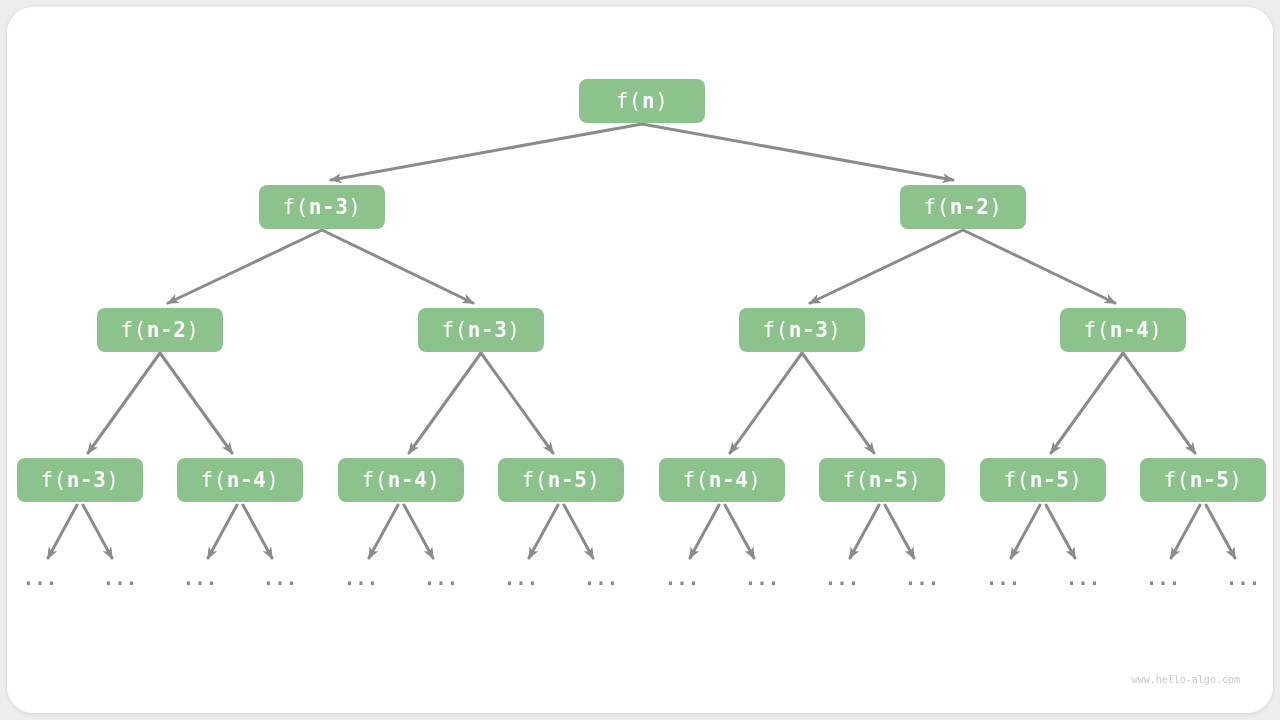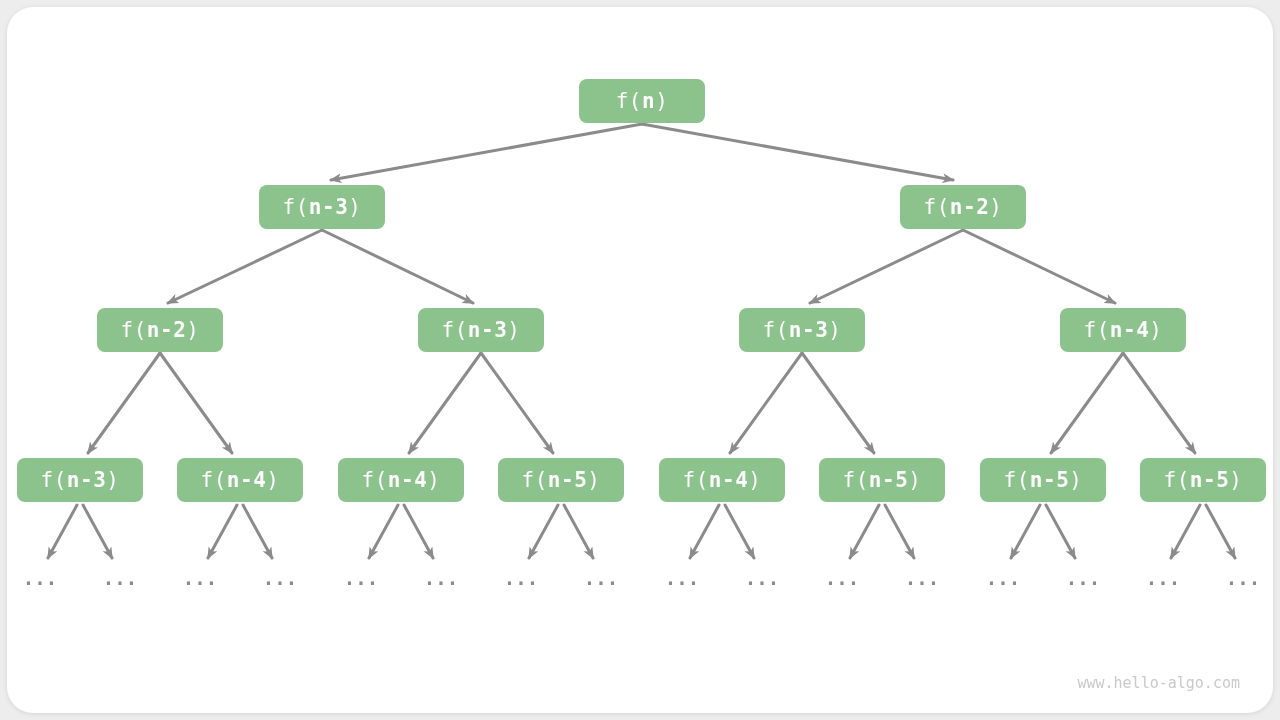--- a/index.html
+++ b/index.html
@@ -37,21 +37,21 @@
   .leaf-dots {
     position: absolute; z-index: 2; top: 569px;
     transform: translateX(-50%);
     color: var(--arrow, #8B8B8B);
     font-size: 19px; font-weight: bold;
     line-height: 19px;
   }
   .watermark {
     position: absolute; z-index: 2;
     right: 40px; top: 674px;
-    font-size: 15px;
+    font-size: 10px;
     color: var(--wm, #C9C9C9);
   }
 </style>
 </head>
 <body>
 
 <div class="stage">
   <div class="card"></div>
 
   <svg class="edges" width="1280" height="720" viewBox="0 0 1280 720">

